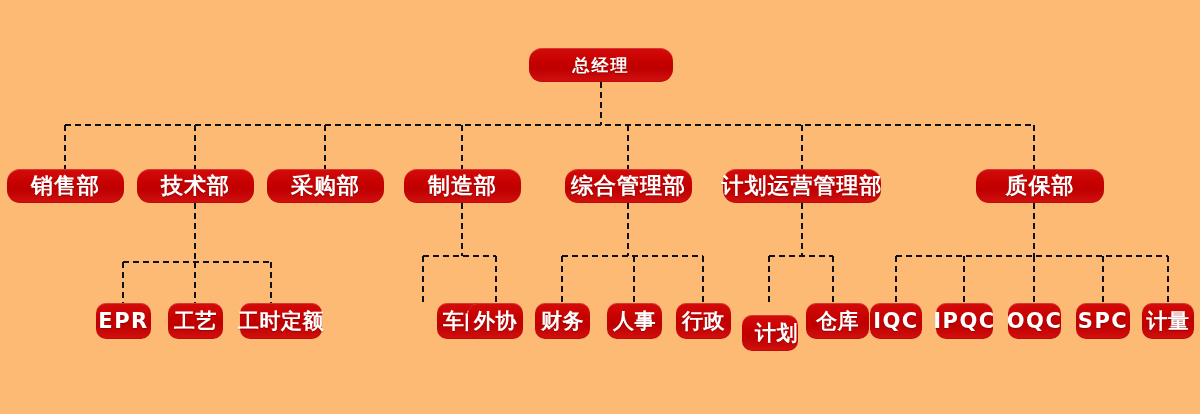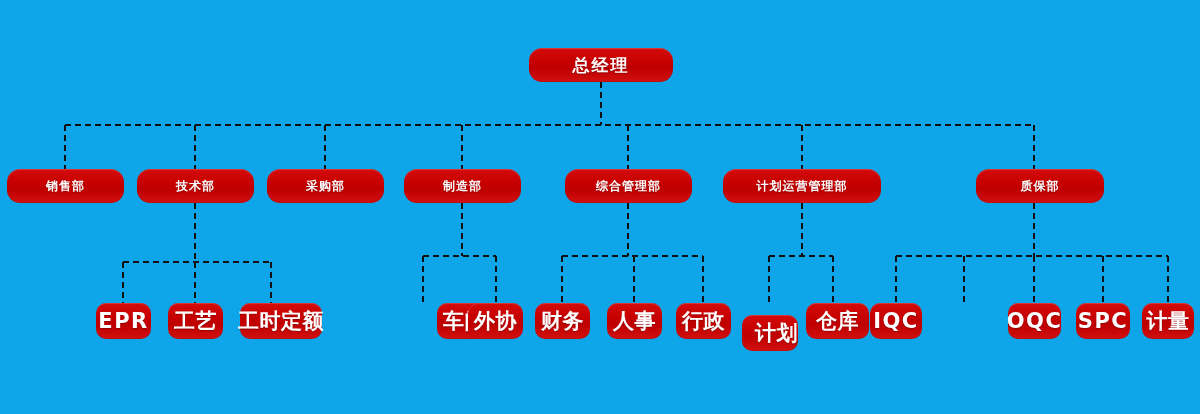--- a/index.html
+++ b/index.html
@@ -10,21 +10,21 @@
   body {
     width: 1200px;
     height: 414px;
     font-family: "DejaVu Sans", "Liberation Sans", sans-serif;
     overflow: hidden;
   }
   #chart {
     position: relative;
     width: 1200px;
     height: 414px;
-    background: #0ea5e9;
+    background: #fdba74;
   }
   .connectors {
     position: absolute;
     left: 0;
     top: 0;
     width: 1200px;
     height: 414px;
     pointer-events: none;
   }
   .node {
@@ -50,21 +50,21 @@
   }
   .node.level-0 {
     height: 34px;
     border-radius: 13px;
     font-size: 17px;
     letter-spacing: 2px;
   }
   .node.level-1 {
     height: 34px;
     border-radius: 13px;
-    font-size: 12px;
+    font-size: 22px;
     letter-spacing: 1px;
   }
   .node.level-2 {
     height: 36px;
     border-radius: 10px;
     font-size: 21px;
     letter-spacing: 0.5px;
   }
   .node.latin {
     letter-spacing: 1.5px;
@@ -160,20 +160,23 @@
     </div>
     <div class="node level-2" style="left: 742px; top: 315px; width: 56px; justify-content: flex-end;">
       <span>计划</span>
     </div>
     <div class="node level-2" style="left: 806px; top: 303px; width: 63px; align-items: center;">
       <span>仓库</span>
     </div>
     <div class="node level-2 latin" style="left: 870px; top: 303px; width: 52px;">
       <span>IQC</span>
     </div>
+    <div class="node level-2 latin" style="left: 936px; top: 303px; width: 57px;">
+      <span>IPQC</span>
+    </div>
     <div class="node level-2 latin" style="left: 1008px; top: 303px; width: 53px;">
       <span>OQC</span>
     </div>
     <div class="node level-2 latin" style="left: 1076px; top: 303px; width: 54px;">
       <span>SPC</span>
     </div>
     <div class="node level-2" style="left: 1142px; top: 303px; width: 52px;">
       <span>计量</span>
     </div>
   </div>

